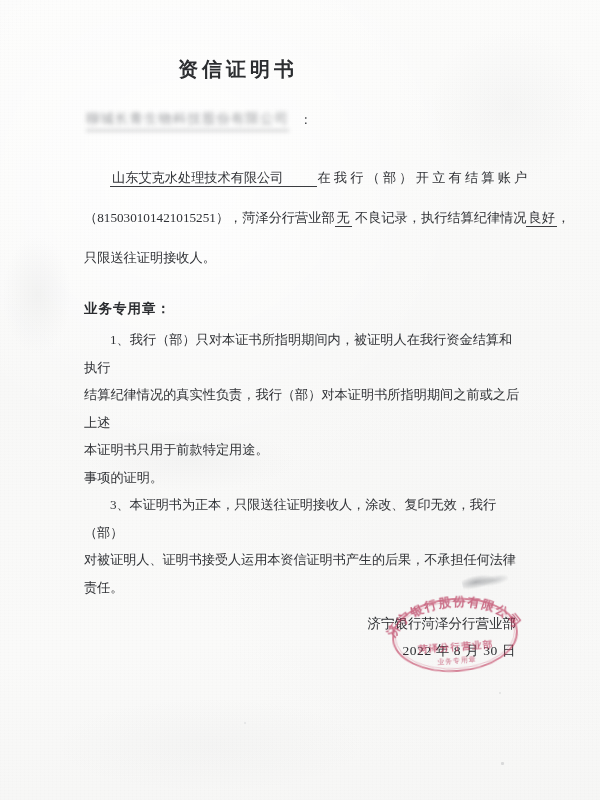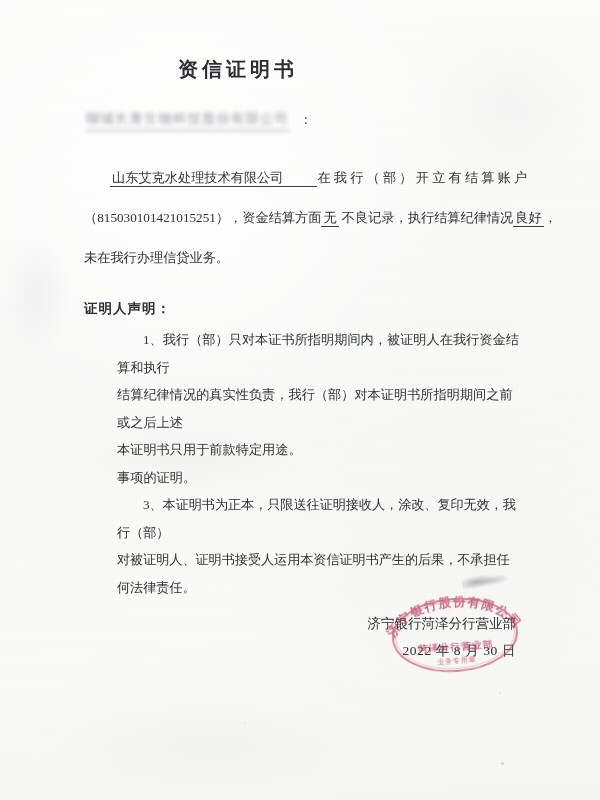--- a/index.html
+++ b/index.html
@@ -136,21 +136,21 @@
 
   #clauses {
     position: absolute;
     top: 326px;
     left: 84px;
     width: 436px;
     font-size: 13.2px;
     line-height: 27.5px;
     color: #303236;
   }
-  .clause { margin-bottom: 0; margin-left: 33px; }
+  .clause { margin-bottom: 0; }
   .clause p { margin: 0; }
   .clause p.first { text-indent: 26px; }
   .clause.tight p { letter-spacing: -0.1px; }
 
   #signature {
     position: absolute;
     top: 610px;
     left: 0;
     width: 600px;
     text-align: right;
@@ -223,29 +223,29 @@
     <span id="recipient-colon">：</span>
   </div>
 
   <div id="body-block">
 
     <div class="body-line indent">
       <span class="fill wide">山东艾克水处理技术有限公司</span><span class="spread">在我行（部）开立有结算账户</span>
     </div>
 
     <div class="body-line">
-      <span>（</span><span>815030101421015251</span><span>），资金结算方面</span><span class="fill">无</span>&nbsp;<span>不良记录，执行结算纪律情况</span><span class="fill">良好</span><span>，</span>
+      <span>（</span><span>815030101421015251</span><span>），菏泽分行营业部</span><span class="fill">无</span>&nbsp;<span>不良记录，执行结算纪律情况</span><span class="fill">良好</span><span>，</span>
     </div>
 
     <div class="body-line">
-      <span>未在我行办理信贷业务。</span>
-    </div>
-  </div>
-
-  <div id="decl-title">证明人声明：</div>
+      <span>只限送往证明接收人。</span>
+    </div>
+  </div>
+
+  <div id="decl-title">业务专用章：</div>
 
   <div id="clauses">
 
     <div class="clause">
       <p class="first">1、我行（部）只对本证书所指明期间内，被证明人在我行资金结算和执行</p>
       <p>结算纪律情况的真实性负责，我行（部）对本证明书所指明期间之前或之后上述</p>
       <p>本证明书只用于前款特定用途。</p>
     </div>
 
     <div class="clause">

